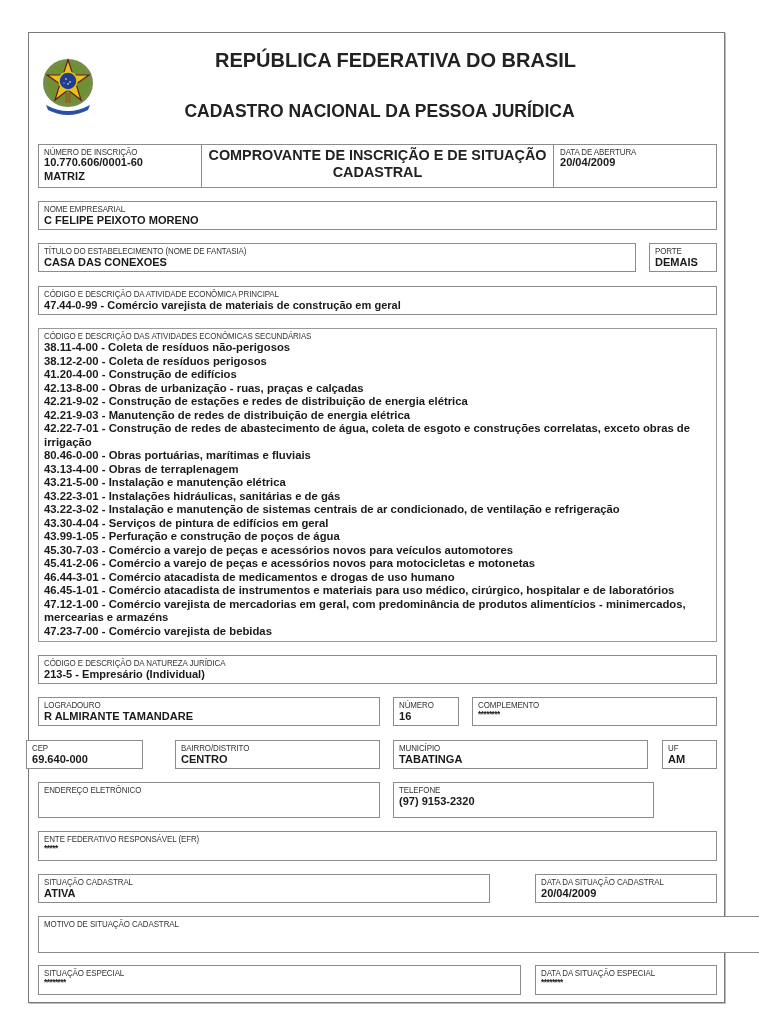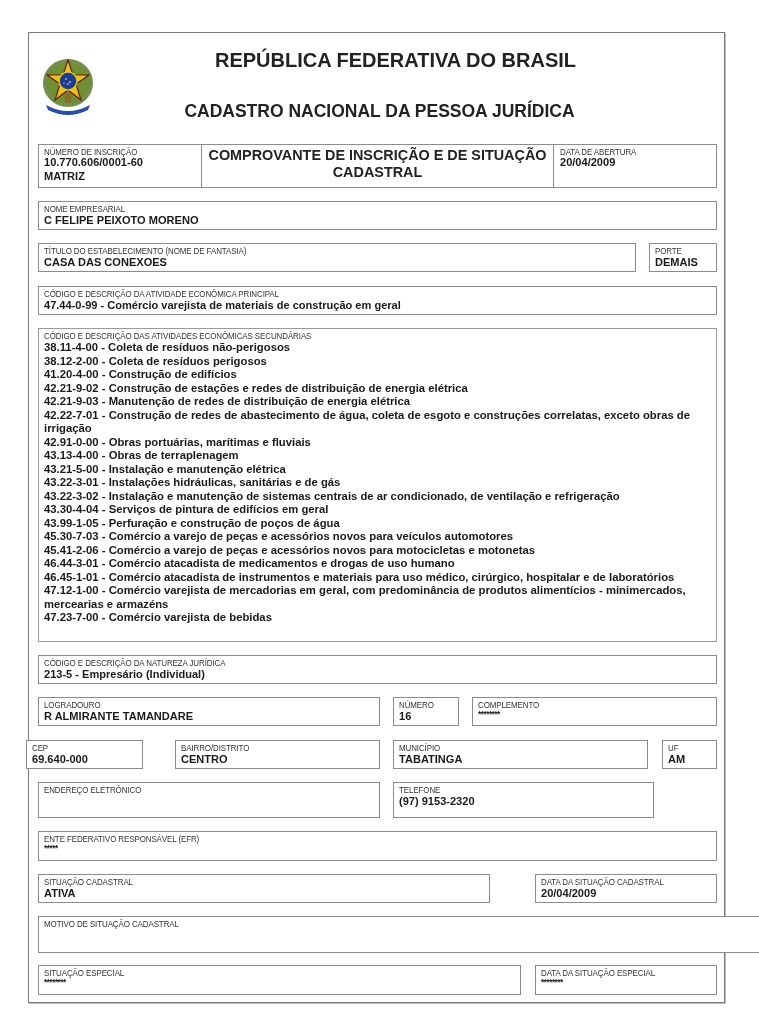--- a/index.html
+++ b/index.html
@@ -105,24 +105,25 @@
   <span class="lbl">CÓDIGO E DESCRIÇÃO DA ATIVIDADE ECONÔMICA PRINCIPAL</span>
   <span class="val">47.44-0-99 - Comércio varejista de materiais de construção em geral</span>
 </div>
 
 <div class="box dotted" style="left:38px; top:328px; width:679px; height:314px;">
   <span class="lbl">CÓDIGO E DESCRIÇÃO DAS ATIVIDADES ECONÔMICAS SECUNDÁRIAS</span>
   <div class="activities">
     <div>38.11-4-00 - Coleta de resíduos não-perigosos</div>
     <div>38.12-2-00 - Coleta de resíduos perigosos</div>
     <div>41.20-4-00 - Construção de edifícios</div>
+    <div>42.13-8-00 - Obras de urbanização - ruas, praças e calçadas</div>
     <div>42.21-9-02 - Construção de estações e redes de distribuição de energia elétrica</div>
     <div>42.21-9-03 - Manutenção de redes de distribuição de energia elétrica</div>
     <div>42.22-7-01 - Construção de redes de abastecimento de água, coleta de esgoto e construções correlatas, exceto obras de irrigação</div>
-    <div>42.91-0-00 - Obras portuárias, marítimas e fluviais</div>
+    <div>80.46-0-00 - Obras portuárias, marítimas e fluviais</div>
     <div>43.13-4-00 - Obras de terraplenagem</div>
     <div>43.21-5-00 - Instalação e manutenção elétrica</div>
     <div>43.22-3-01 - Instalações hidráulicas, sanitárias e de gás</div>
     <div>43.22-3-02 - Instalação e manutenção de sistemas centrais de ar condicionado, de ventilação e refrigeração</div>
     <div>43.30-4-04 - Serviços de pintura de edifícios em geral</div>
     <div>43.99-1-05 - Perfuração e construção de poços de água</div>
     <div>45.30-7-03 - Comércio a varejo de peças e acessórios novos para veículos automotores</div>
     <div>45.41-2-06 - Comércio a varejo de peças e acessórios novos para motocicletas e motonetas</div>
     <div>46.44-3-01 - Comércio atacadista de medicamentos e drogas de uso humano</div>
     <div>46.45-1-01 - Comércio atacadista de instrumentos e materiais para uso médico, cirúrgico, hospitalar e de laboratórios</div>

